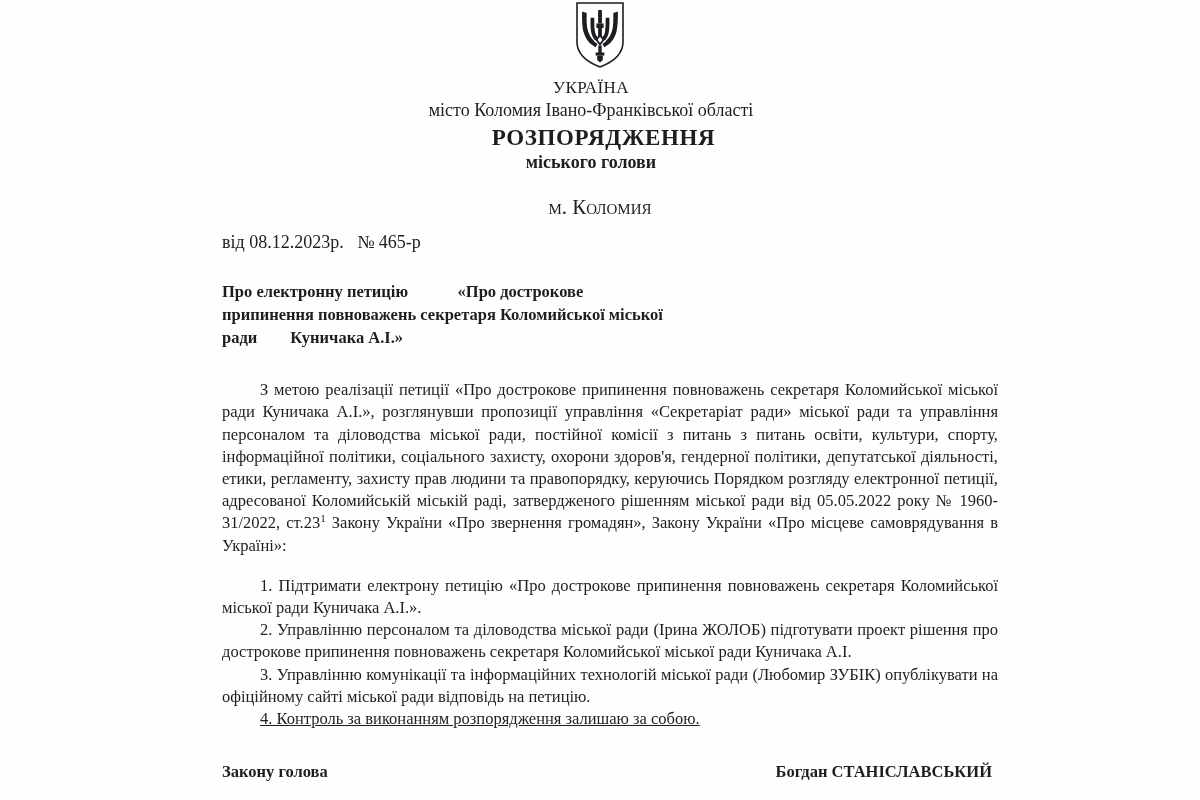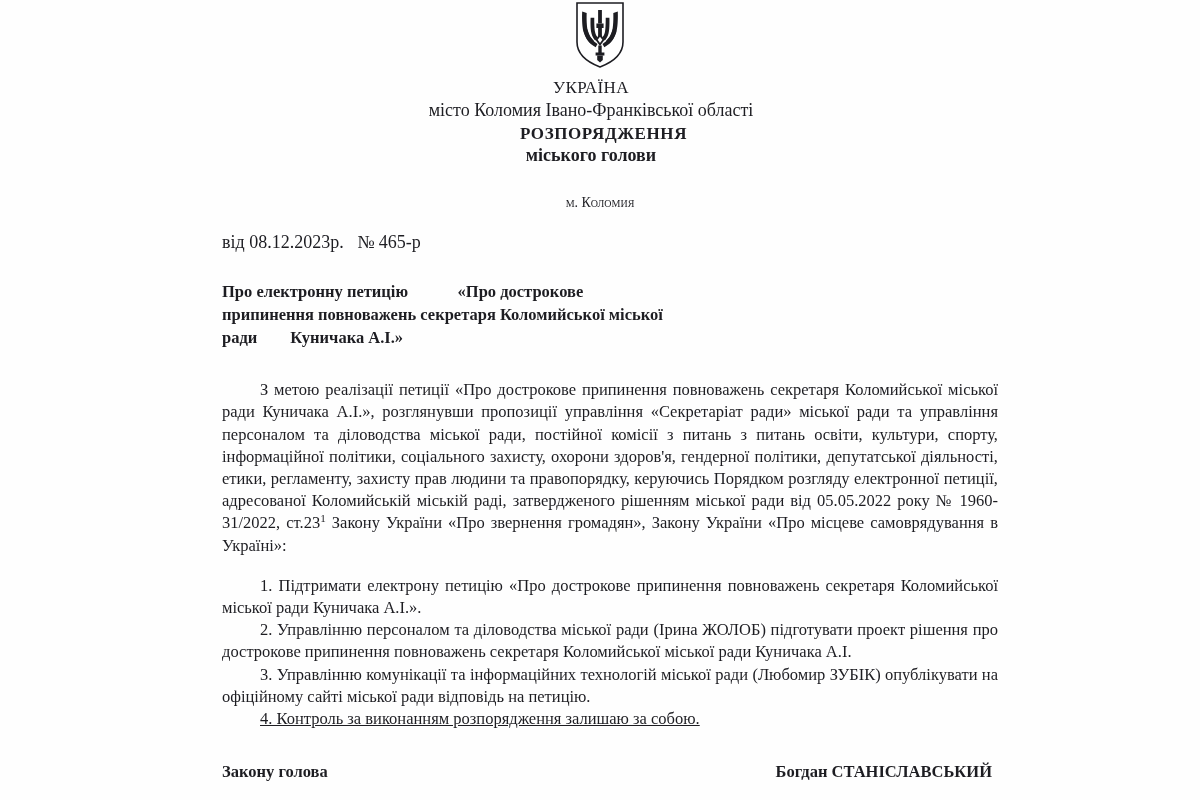--- a/index.html
+++ b/index.html
@@ -52,38 +52,38 @@
     font-size: 17px;
     letter-spacing: 0.4px;
     font-variant: small-caps;
     text-transform: none;
   }
   .hdr-city {
     font-size: 18px;
     margin-top: 2px;
   }
   .hdr-doctype {
-    font-size: 17px;
+    font-size: 23px;
     font-weight: bold;
     letter-spacing: 0.6px;
     margin-top: 3px;
     margin-left: 25px;
   }
   .hdr-subtitle {
     font-size: 18px;
     font-weight: bold;
     margin-top: 1px;
   }
   .hdr-place {
     position: absolute;
     top: 195px;
     left: 0;
     right: 0;
     text-align: center;
-    font-size: 14px;
+    font-size: 21px;
     font-variant: small-caps;
   }
 
   
   .content {
     position: absolute;
     left: 222px;
     top: 232px;
     width: 776px;
   }

